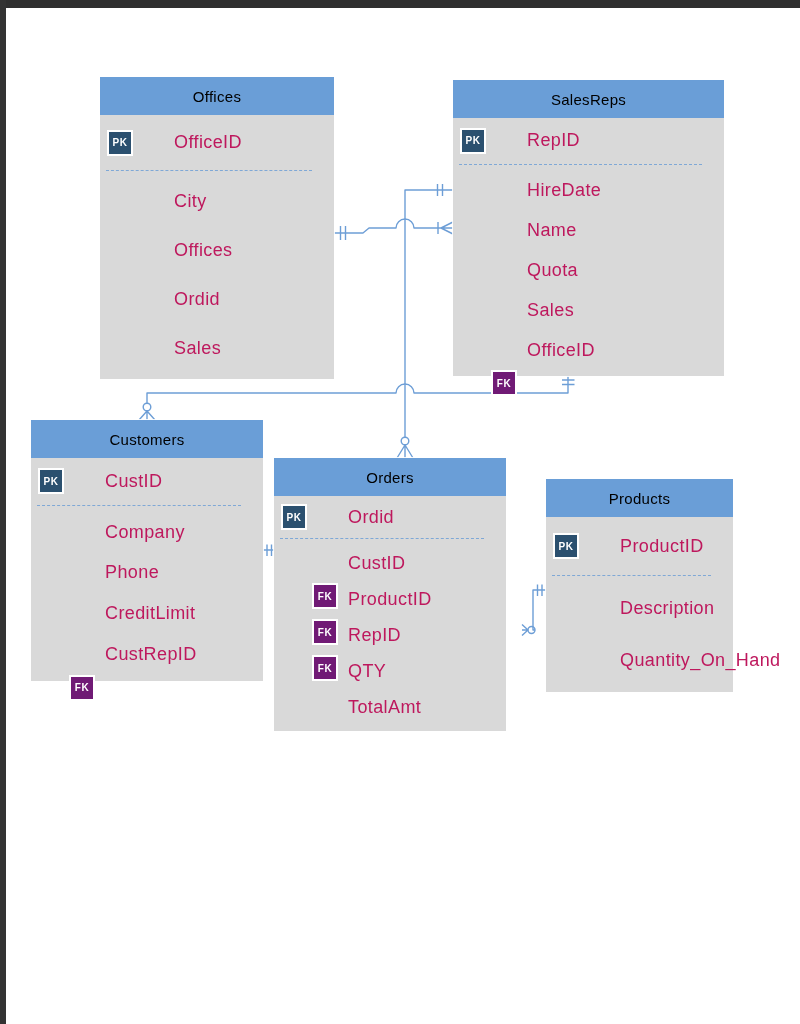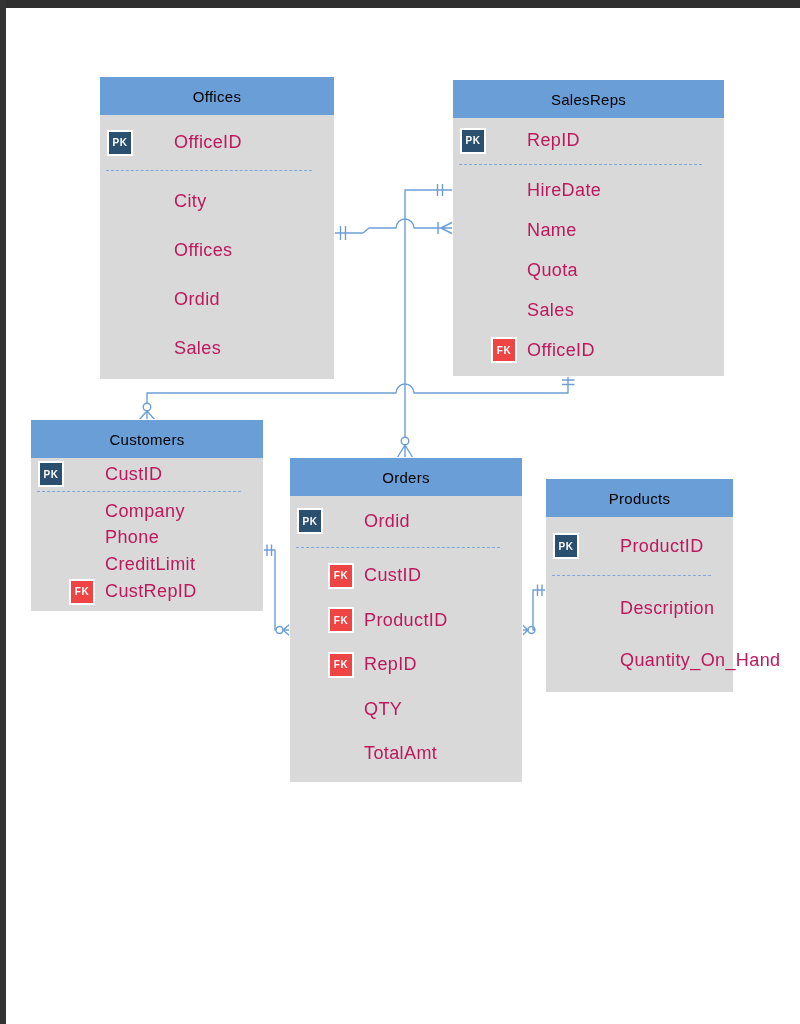--- a/index.html
+++ b/index.html
@@ -77,21 +77,21 @@
     border:2px solid #ffffff;
     color:#ffffff;
     font-size:10px;
     font-weight:bold;
     display:flex;
     align-items:center;
     justify-content:center;
     letter-spacing:0.5px;
   }
   .badge.pk{ left:7px;  background:#2b506f; }
-  .badge.fk{ left:38px; background:#ef4444; }
+  .badge.fk{ left:38px; background:#701a75;margin-top:33px; }
   .field-separator{
     flex:0 0 1px;
     height:0;
     border-top:1.5px dashed #7fa8d6;
     margin:3px 6px 5px 6px;
   }
 </style>
 </head>
 <body>
 
@@ -178,21 +178,21 @@
         <div class="field-row">
           <span class="field-label">Sales</span>
         </div>
         <div class="field-row">
           <span class="badge fk">FK</span>
           <span class="field-label">OfficeID</span>
         </div>
       </div>
   </div>
 
-  <div class="erd-table" style="left:31px;top:420px;width:232px;height:191px;">
+  <div class="erd-table" style="left:31px;top:420px;width:232px;height:261px;">
     <div class="table-header">Customers</div>
     <div class="table-body">
         <div class="field-row">
           <span class="badge pk">PK</span>
           <span class="field-label">CustID</span>
         </div>
         <div class="field-separator"></div>
         <div class="field-row">
           <span class="field-label">Company</span>
         </div>
@@ -202,21 +202,21 @@
         <div class="field-row">
           <span class="field-label">CreditLimit</span>
         </div>
         <div class="field-row">
           <span class="badge fk">FK</span>
           <span class="field-label">CustRepID</span>
         </div>
       </div>
   </div>
 
-  <div class="erd-table" style="left:290px;top:458px;width:232px;height:324px;">
+  <div class="erd-table" style="left:274px;top:458px;width:232px;height:273px;">
     <div class="table-header">Orders</div>
     <div class="table-body">
         <div class="field-row">
           <span class="badge pk">PK</span>
           <span class="field-label">Ordid</span>
         </div>
         <div class="field-separator"></div>
         <div class="field-row">
           <span class="badge fk">FK</span>
           <span class="field-label">CustID</span>

